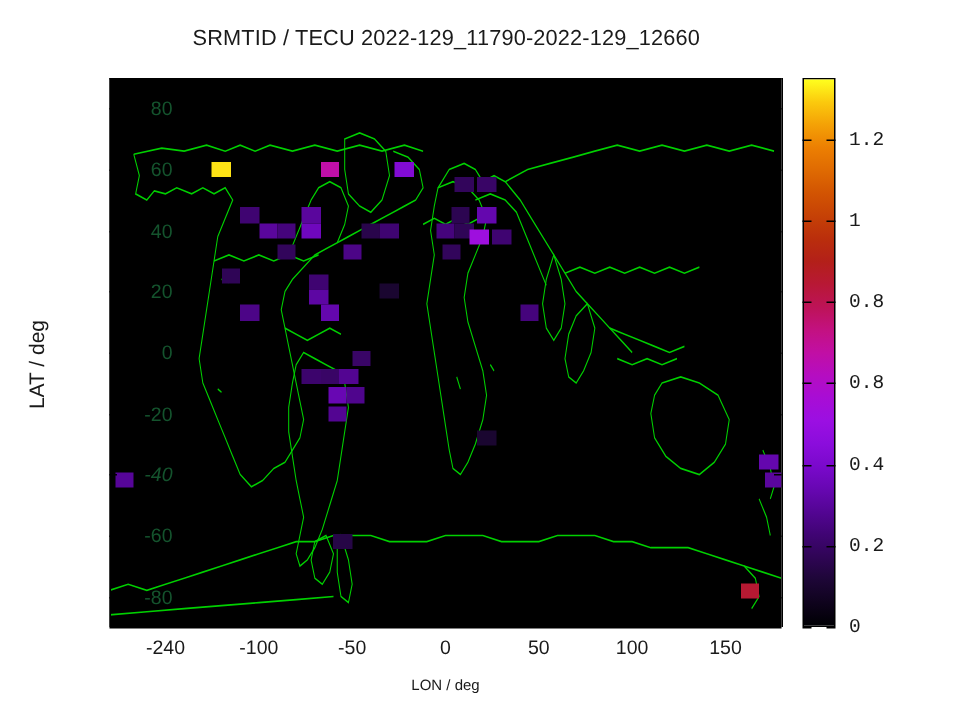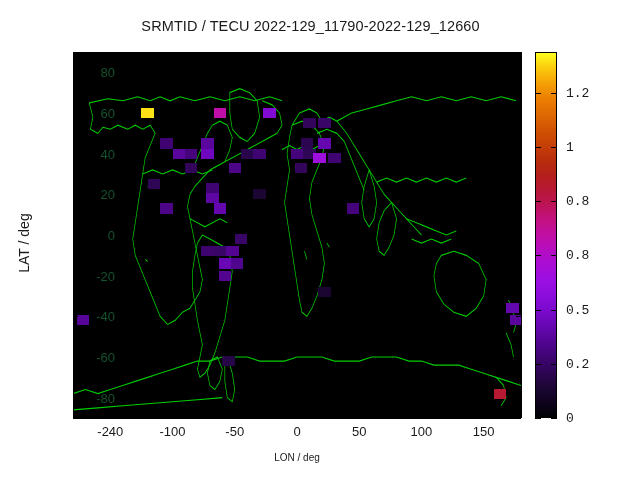--- a/index.html
+++ b/index.html
@@ -5,21 +5,21 @@
   html,body{margin:0;padding:0;}
   body{
     width:640px;height:480px;background:#ffffff;overflow:hidden;
     font-family:"Liberation Sans","DejaVu Sans",sans-serif;
     color:#000;position:relative;
   }
   #fig{position:absolute;left:0;top:0;width:640px;height:480px;}
 
   
   #title{
-    position:absolute;left:13px;top:18px;width:595px;
+    position:absolute;left:0;top:18px;width:595px;
     text-align:center;font-size:14.5px;color:#1a1a1a;letter-spacing:.1px;
     white-space:nowrap;
   }
 
   
   #plot{
     position:absolute;left:73px;top:52px;width:448px;height:366px;
     background:#000000;overflow:hidden;
   }
   #cells,#coast{position:absolute;left:0;top:0;width:100%;height:100%;}
@@ -176,21 +176,21 @@
       <div class="axmark" style="left: 516px; top: 153.667px; width: 5px; height: 1px;"></div>
       <div class="ytick" style="top: 194.333px;">20</div>
       <div class="axmark" style="left: 73px; top: 194.333px; width: 5px; height: 1px;"></div>
       <div class="axmark" style="left: 516px; top: 194.333px; width: 5px; height: 1px;"></div>
       <div class="ytick" style="top: 235px;">0</div>
       <div class="axmark" style="left: 73px; top: 235px; width: 5px; height: 1px;"></div>
       <div class="axmark" style="left: 516px; top: 235px; width: 5px; height: 1px;"></div>
       <div class="ytick" style="top: 275.667px;">-20</div>
       <div class="axmark" style="left: 73px; top: 275.667px; width: 5px; height: 1px;"></div>
       <div class="axmark" style="left: 516px; top: 275.667px; width: 5px; height: 1px;"></div>
-      <div class="ytick" style="top: 316.333px;">-40</div>
+      <div class="ytick" style="top: 316.333px; font-style: italic;">-40</div>
       <div class="axmark" style="left: 73px; top: 316.333px; width: 5px; height: 1px;"></div>
       <div class="axmark" style="left: 516px; top: 316.333px; width: 5px; height: 1px;"></div>
       <div class="ytick" style="top: 357px;">-60</div>
       <div class="axmark" style="left: 73px; top: 357px; width: 5px; height: 1px;"></div>
       <div class="axmark" style="left: 516px; top: 357px; width: 5px; height: 1px;"></div>
       <div class="ytick" style="top: 397.667px;">-80</div>
       <div class="axmark" style="left: 73px; top: 397.667px; width: 5px; height: 1px;"></div>
       <div class="axmark" style="left: 516px; top: 397.667px; width: 5px; height: 1px;"></div>
     </div>
   <div id="xticks">
@@ -226,21 +226,21 @@
       <div class="cbmark r" style="top: 92.6667px;"></div>
       <div class="cbtick" style="top: 146.889px;">1</div>
       <div class="cbmark" style="top: 146.889px;"></div>
       <div class="cbmark r" style="top: 146.889px;"></div>
       <div class="cbtick" style="top: 201.111px;">0.8</div>
       <div class="cbmark" style="top: 201.111px;"></div>
       <div class="cbmark r" style="top: 201.111px;"></div>
       <div class="cbtick" style="top: 255.333px;">0.8</div>
       <div class="cbmark" style="top: 255.333px;"></div>
       <div class="cbmark r" style="top: 255.333px;"></div>
-      <div class="cbtick" style="top: 309.556px;">0.5</div>
+      <div class="cbtick" style="top: 309.556px;">0.4</div>
       <div class="cbmark" style="top: 309.556px;"></div>
       <div class="cbmark r" style="top: 309.556px;"></div>
       <div class="cbtick" style="top: 363.778px;">0.2</div>
       <div class="cbmark" style="top: 363.778px;"></div>
       <div class="cbmark r" style="top: 363.778px;"></div>
       <div class="cbtick" style="top: 418px;">0</div>
       <div class="cbmark" style="top: 418px;"></div>
       <div class="cbmark r" style="top: 418px;"></div>
     </div>
 

